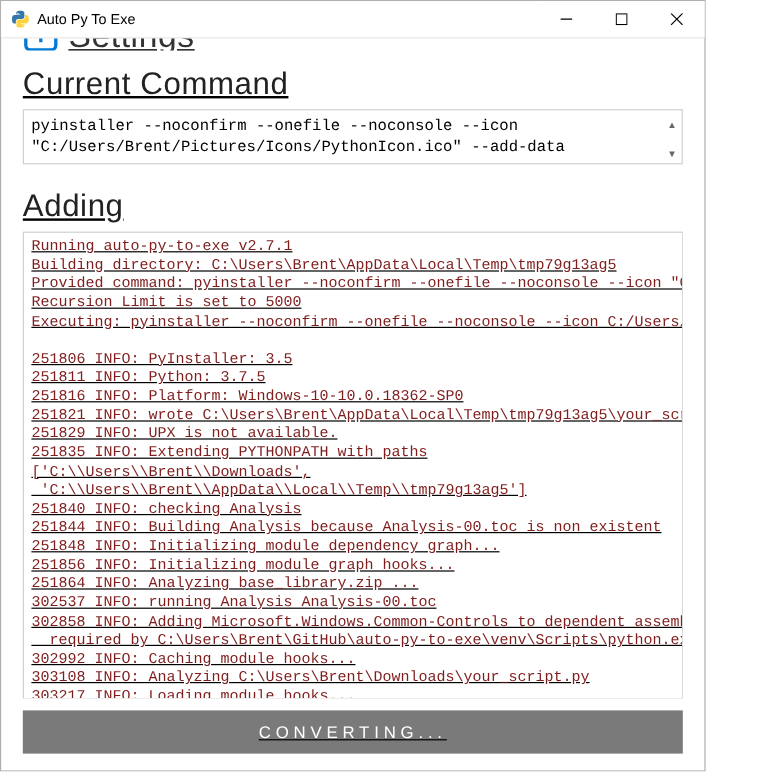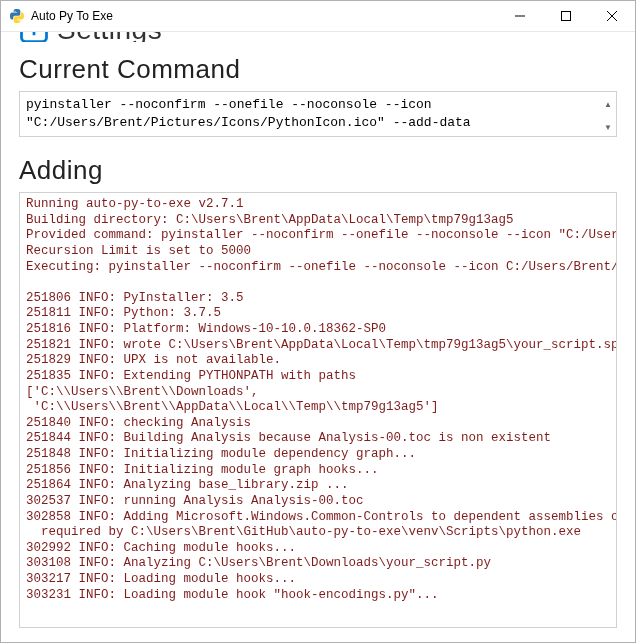--- a/index.html
+++ b/index.html
@@ -1,23 +1,23 @@
 <!DOCTYPE html>
 <html><head>
 <meta charset="utf-8">
 <style>
   * { box-sizing: border-box; margin: 0; padding: 0; }
   html, body { width: 636px; height: 643px; overflow: hidden; font-family: "Segoe UI", Arial, sans-serif; background: #fff; }
-  .window { width: 636px; height: 643px; border: 1px solid #b0b0b0; background: #fff; display: flex; flex-direction: column; }
+  .window { width: 588px; height: 643px; border: 1px solid #b0b0b0; background: #fff; display: flex; flex-direction: column; }
   .titlebar { height: 30px; background: #fff; display: flex; align-items: center; justify-content: space-between; padding-left: 8px; }
   .titlebar-left { display: flex; align-items: center; gap: 6px; }
   .titlebar-title { font-size: 12px; color: #000; }
   .win-controls { display: flex; height: 100%; }
   .win-btn { width: 46px; height: 30px; display: flex; align-items: center; justify-content: center; background: #fff; font-size: 10px; color: #000; }
-  .content { flex: 1; padding: 0 18px 14px 18px; overflow: hidden; display: flex; flex-direction: column; border-top: 1px solid #e8e8e8; }
+  .content { flex: 1; padding: 0 18px 14px 18px; overflow: hidden; display: flex; flex-direction: column; border-top: 1px solid #e8e8e8; text-decoration: underline; }
   .settings-row { height: 28px; display: flex; align-items: flex-start; gap: 8px; overflow: hidden; margin-top: -18px; margin-bottom: 6px; }
   .settings-icon { width: 30px; height: 30px; }
   .settings-text { font-size: 28px; color: #333; letter-spacing: 0.5px; }
   .section-heading { font-size: 26px; color: #222; margin: 6px 0 6px 0; font-weight: 400; letter-spacing: 0.5px; }
   .cmd-box { width: 100%; height: 46px; border: 1px solid #d0d0d0; font-family: Consolas, "Courier New", monospace; font-size: 13px; padding: 4px 18px 4px 6px; resize: none; line-height: 1.35; color: #000; position: relative; }
   .cmd-wrap { position: relative; }
   .spin { position: absolute; right: 2px; top: 2px; bottom: 2px; width: 14px; display: flex; flex-direction: column; }
   .spin div { flex:1; font-size:8px; color:#666; display:flex; align-items:center; justify-content:center; }
   .output-box { flex: 1; border: 1px solid #d0d0d0; background: #fff; overflow: scroll; padding: 4px 6px; font-family: Consolas, "Courier New", monospace; font-size: 12.5px; line-height: 1.25; white-space: pre; color: #7f1d1d; }
   .output-box::-webkit-scrollbar { width: 16px; height: 16px; }
@@ -100,15 +100,16 @@
 251856 INFO: Initializing module graph hooks...
 251864 INFO: Analyzing base_library.zip ...
 302537 INFO: running Analysis Analysis-00.toc
 302858 INFO: Adding Microsoft.Windows.Common-Controls to dependent assemblies of final executable
   required by C:\Users\Brent\GitHub\auto-py-to-exe\venv\Scripts\python.exe
 302992 INFO: Caching module hooks...
 303108 INFO: Analyzing C:\Users\Brent\Downloads\your_script.py
 303217 INFO: Loading module hooks...
 303231 INFO: Loading module hook "hook-encodings.py"...</div>
 
+    <button class="convert-btn">CONVERTING...</button>
 
   </div>
 </div>
 
 </body></html>

